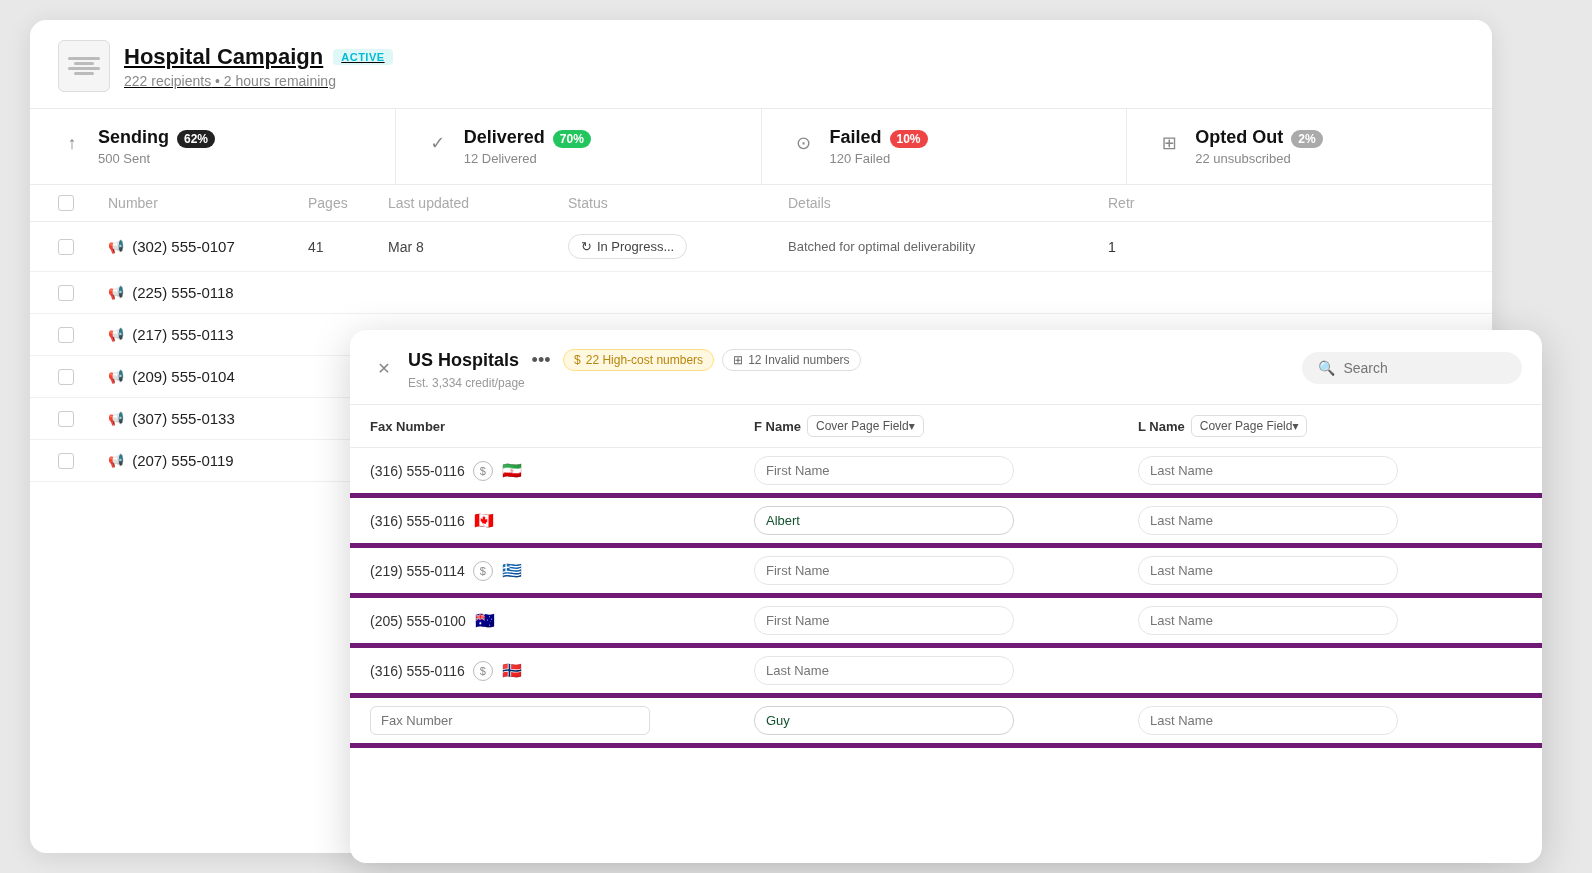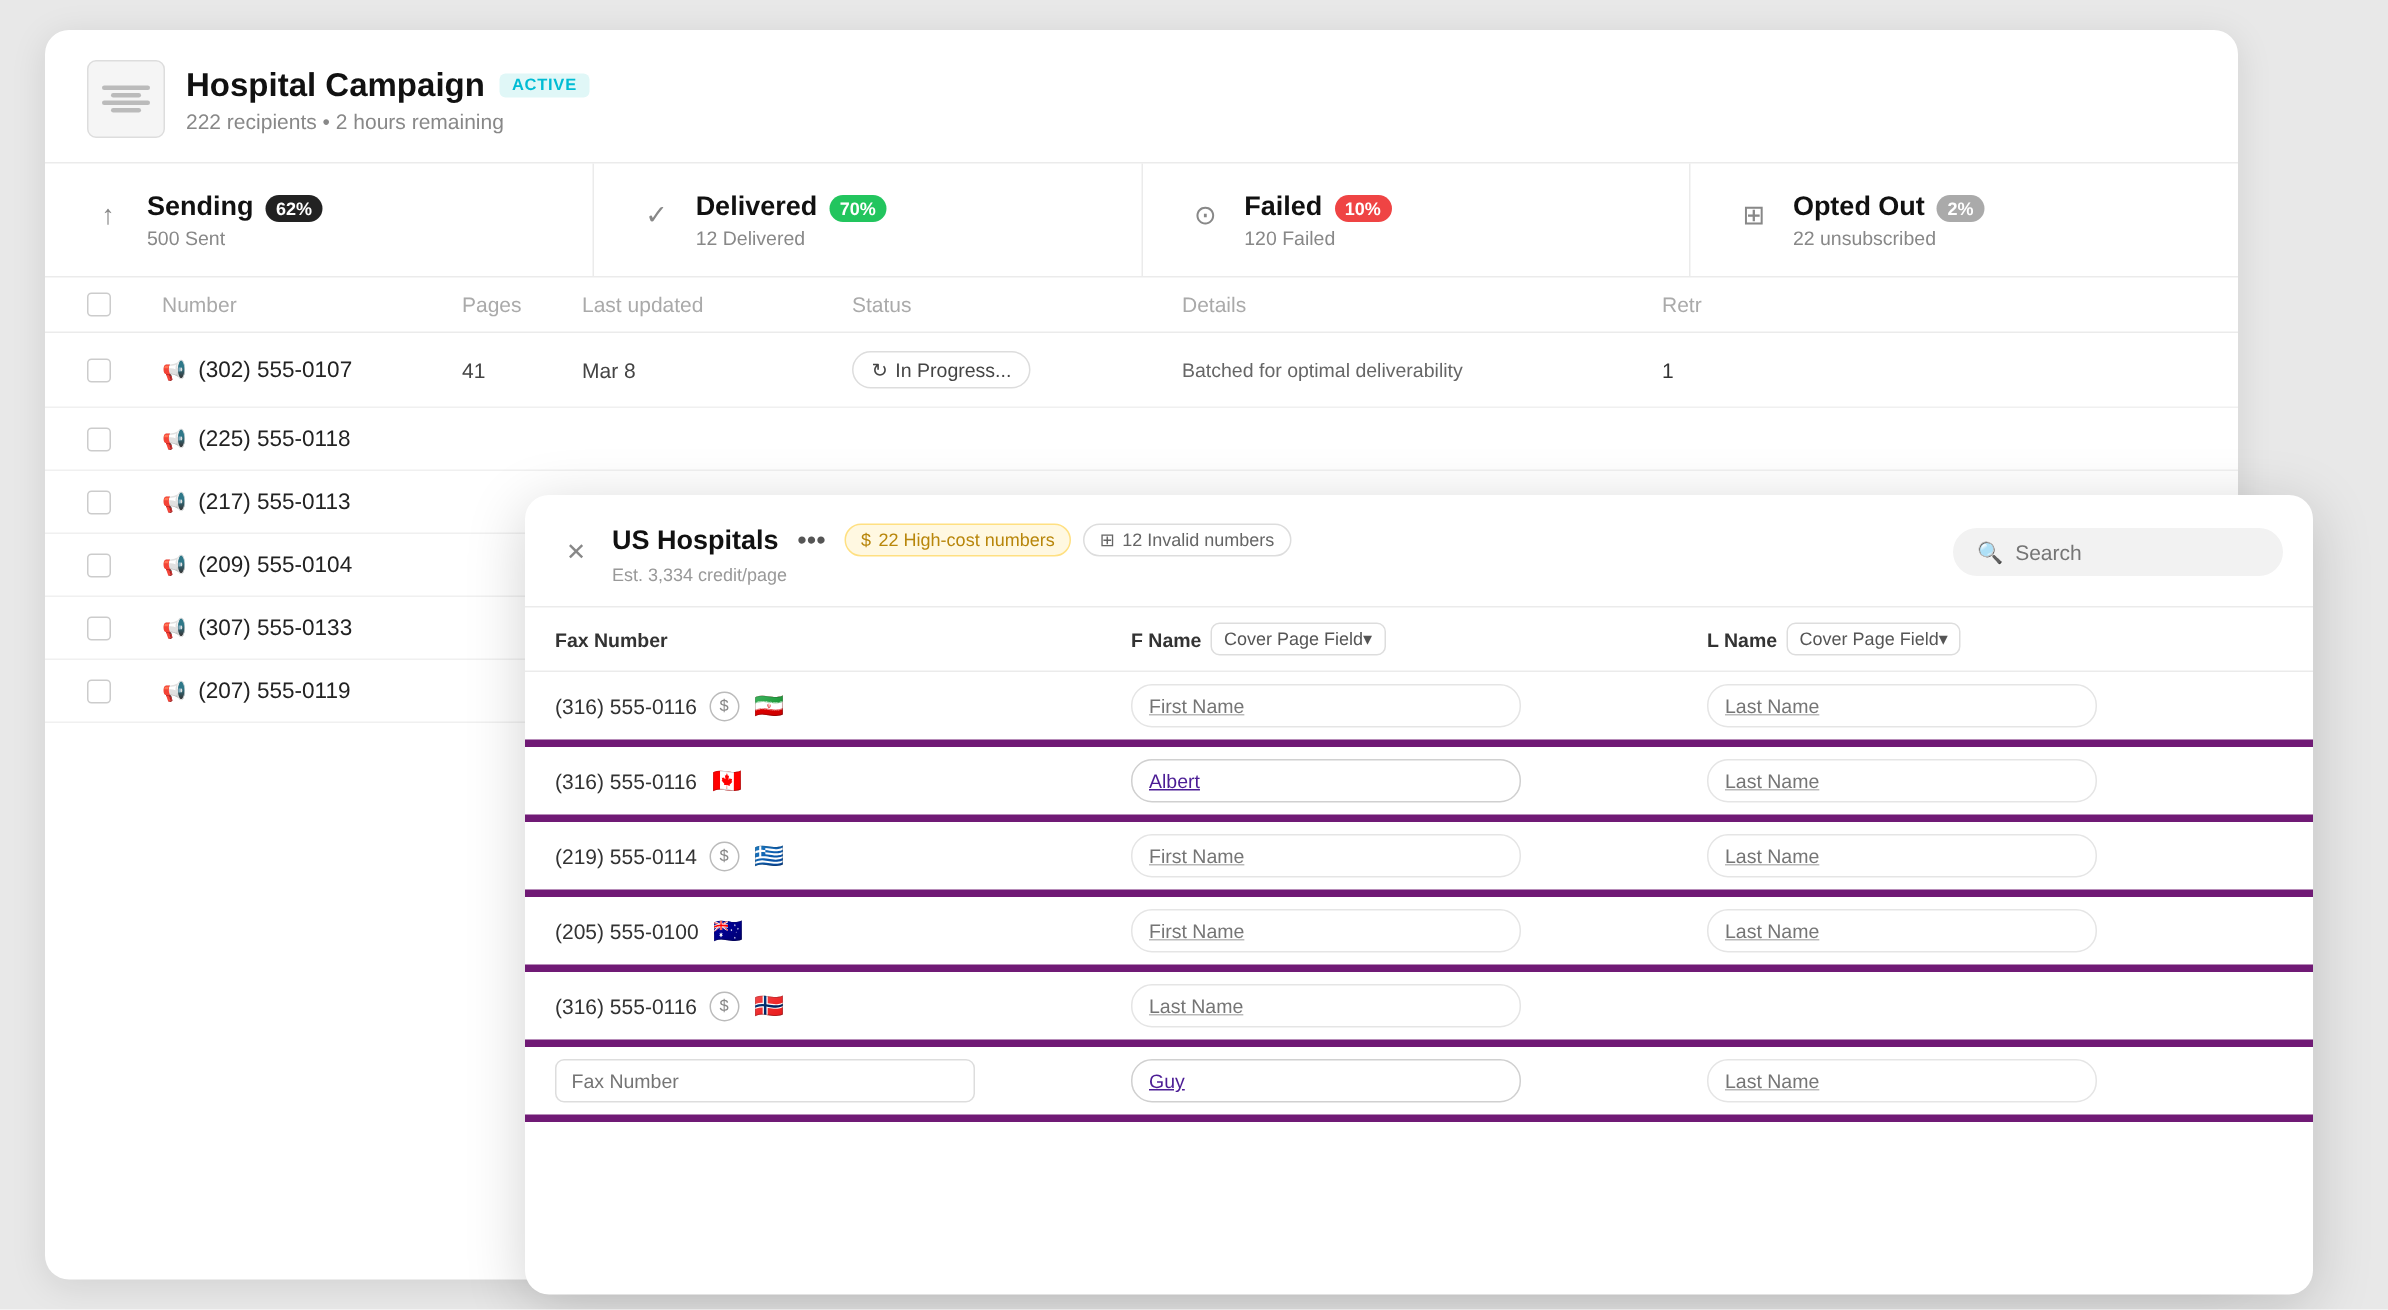--- a/index.html
+++ b/index.html
@@ -33,20 +33,21 @@
       box-shadow: 0 4px 24px rgba(0,0,0,0.10);
       overflow: hidden;
     }
 
     .main-card-header {
       padding: 20px 28px 16px;
       border-bottom: 1px solid #ebebeb;
       display: flex;
       align-items: center;
       gap: 14px;
+      text-decoration: underline;
     }
 
     .fax-thumb {
       width: 52px;
       height: 52px;
       background: #f5f5f5;
       border: 1px solid #ddd;
       border-radius: 6px;
       display: flex;
       flex-direction: column;
@@ -404,25 +405,24 @@
     .name-input {
       border: 1.5px solid #e5e5e5;
       border-radius: 14px;
       padding: 6px 11px;
       font-size: 13px;
       color: #bbb;
       width: 100%;
       max-width: 260px;
       outline: none;
       background: #fff;
-      text-decoration: underline;
     }
 
     .name-input.filled {
-      color: #4c1d95;
+      color: #14532d;
       border-color: #d0d0d0;
     }
 
     .fax-add-input {
       border: 1.5px solid #ddd;
       border-radius: 6px;
       padding: 6px 10px;
       font-size: 13px;
       color: #bbb;
       width: 280px;

